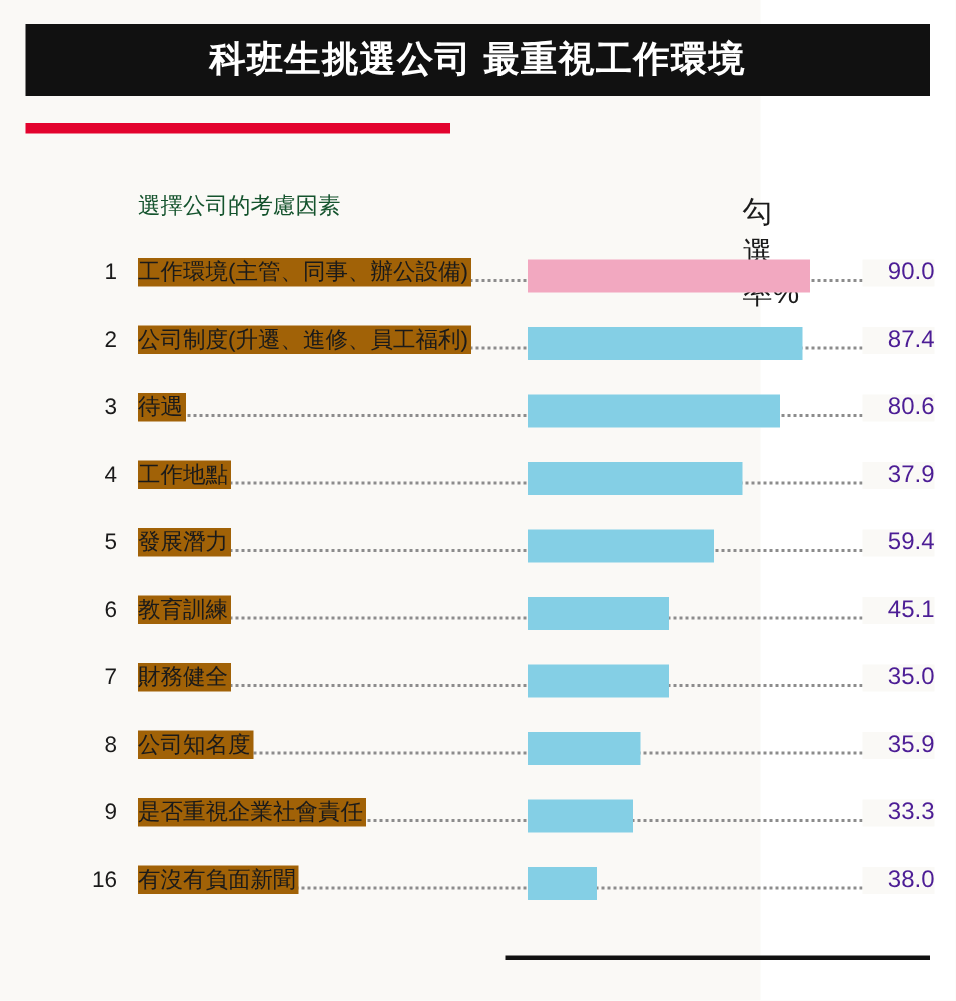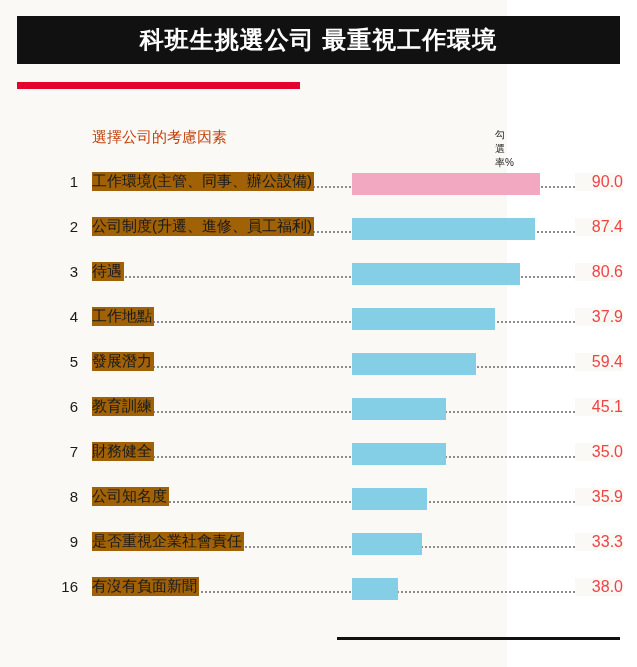--- a/index.html
+++ b/index.html
@@ -45,27 +45,27 @@
     width: 283px;
     height: 7px;
     background: #e3032e;
   }
   
   .col-head-left {
     position: absolute;
     left: 92px;
     top: 128px;
     font-size: 15px;
-    color: #c2410c;
+    color: #14532d;
   }
   .col-head-right {
     position: absolute;
     left: 495px;
     top: 128px;
-    font-size: 10px;
+    font-size: 20px;
     color: #1a1a1a;
   }
   
   .rows {
     position: absolute;
     left: 0;
     top: 162px;
     width: 637px;
   }
   .row {
@@ -115,21 +115,21 @@
   .bar.highlight {
     background: #f2a8c0;
   }
   .value {
     position: absolute;
     right: 14px;
     top: 11px;
     width: 48px;
     text-align: right;
     font-size: 16px;
-    color: #ef4444;
+    color: #4c1d95;
     background: #faf9f6;
     z-index: 3;
   }
   
   .baseline {
     position: absolute;
     left: 337px;
     top: 637px;
     width: 283px;
     height: 3px;

